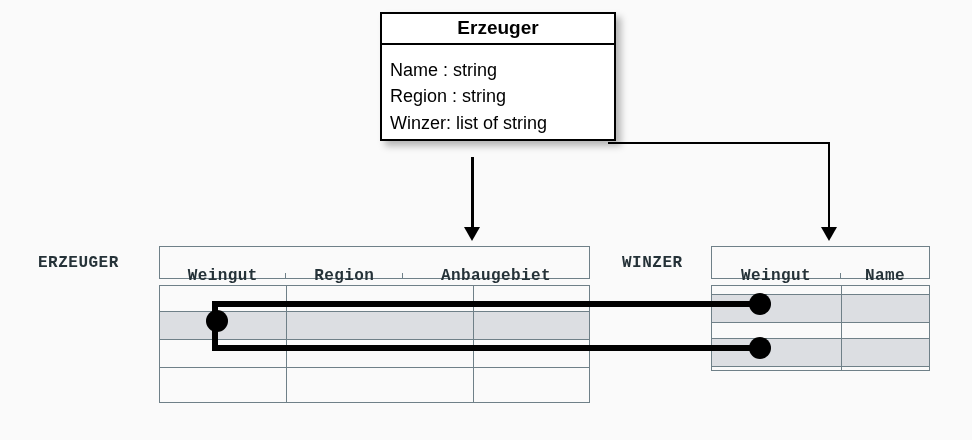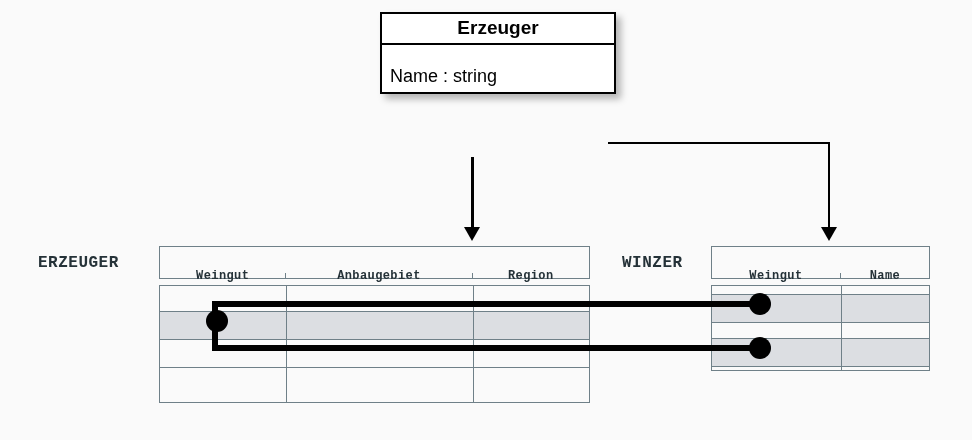--- a/index.html
+++ b/index.html
@@ -35,21 +35,21 @@
     text-align: center;
     font-weight: bold;
     font-size: 19px;
     font-family: "Liberation Sans", sans-serif;
     color: #000;
     padding: 3px 0 4px 0;
     border-bottom: 2px solid #000000;
     line-height: 1.15;
   }
   .uml-attrs {
-    padding: 18px 0 3px 0;
+    padding: 12px 0 3px 0;
   }
   .uml-attr {
     font-size: 18px;
     font-family: "Liberation Sans", sans-serif;
     color: #000;
     padding: 0 0 0 8px;
     line-height: 1.47;
     white-space: nowrap;
   }
 
@@ -67,21 +67,21 @@
     position: absolute;
     display: flex;
     border: 1px solid #6f8088;
     box-sizing: border-box;
     background: #fafafa;
     z-index: 4;
   }
   .tbl-header .cell {
     font-family: "Liberation Mono", "DejaVu Sans Mono", monospace;
     font-weight: bold;
-    font-size: 12px;
+    font-size: 16px;
     color: #253238;
     display: flex;
     align-items: center;
     justify-content: center;
     box-sizing: border-box;
     border-right: 1px solid #6f8088;
     letter-spacing: 0.4px;
     margin-top: 26px;
   }
   .tbl-header .cell:last-child {
@@ -151,36 +151,38 @@
 </style>
 </head>
 <body>
 
 <div id="canvas">
 
   <div class="uml-class">
     <div class="uml-class-name">Erzeuger</div>
     <div class="uml-attrs">
       <div class="uml-attr">Name : string</div>
+      <div class="uml-attr">Region : string</div>
+      <div class="uml-attr">Winzer: list of string</div>
     </div>
   </div>
 
   <div class="conn conn-thin" style="left:471px; top:157px; width:3px; height:72px;"></div>
   <div class="arrow-head" style="left:464px; top:227px;"></div>
 
   <div class="conn conn-thin" style="left:608px; top:142px; width:222px; height:2px;"></div>
   <div class="conn conn-thin" style="left:828px; top:142px; width:2px; height:88px;"></div>
   <div class="arrow-head" style="left:821px; top:227px;"></div>
 
   <div class="rel-label" style="left:38px; top:254px;">ERZEUGER</div>
 
   <div class="tbl-header" style="left:159px; top:246px; width:431px; height:33px;">
     <div class="cell" style="width:127px;">Weingut</div>
+    <div class="cell" style="width:117px;">Region</div>
     <div class="cell" style="width:187px;">Anbaugebiet</div>
-    <div class="cell" style="width:117px;">Region</div>
   </div>
 
   <div class="tbl-body" style="left:159px; top:285px; width:431px; height:118px;">
     <div class="stripe" style="top:25px; height:28px;"></div>
     <div class="vline" style="left:126px;"></div>
     <div class="vline" style="left:313px;"></div>
     <div class="hline" style="top:25px;"></div>
     <div class="hline" style="top:53px;"></div>
     <div class="hline" style="top:81px;"></div>
   </div>

